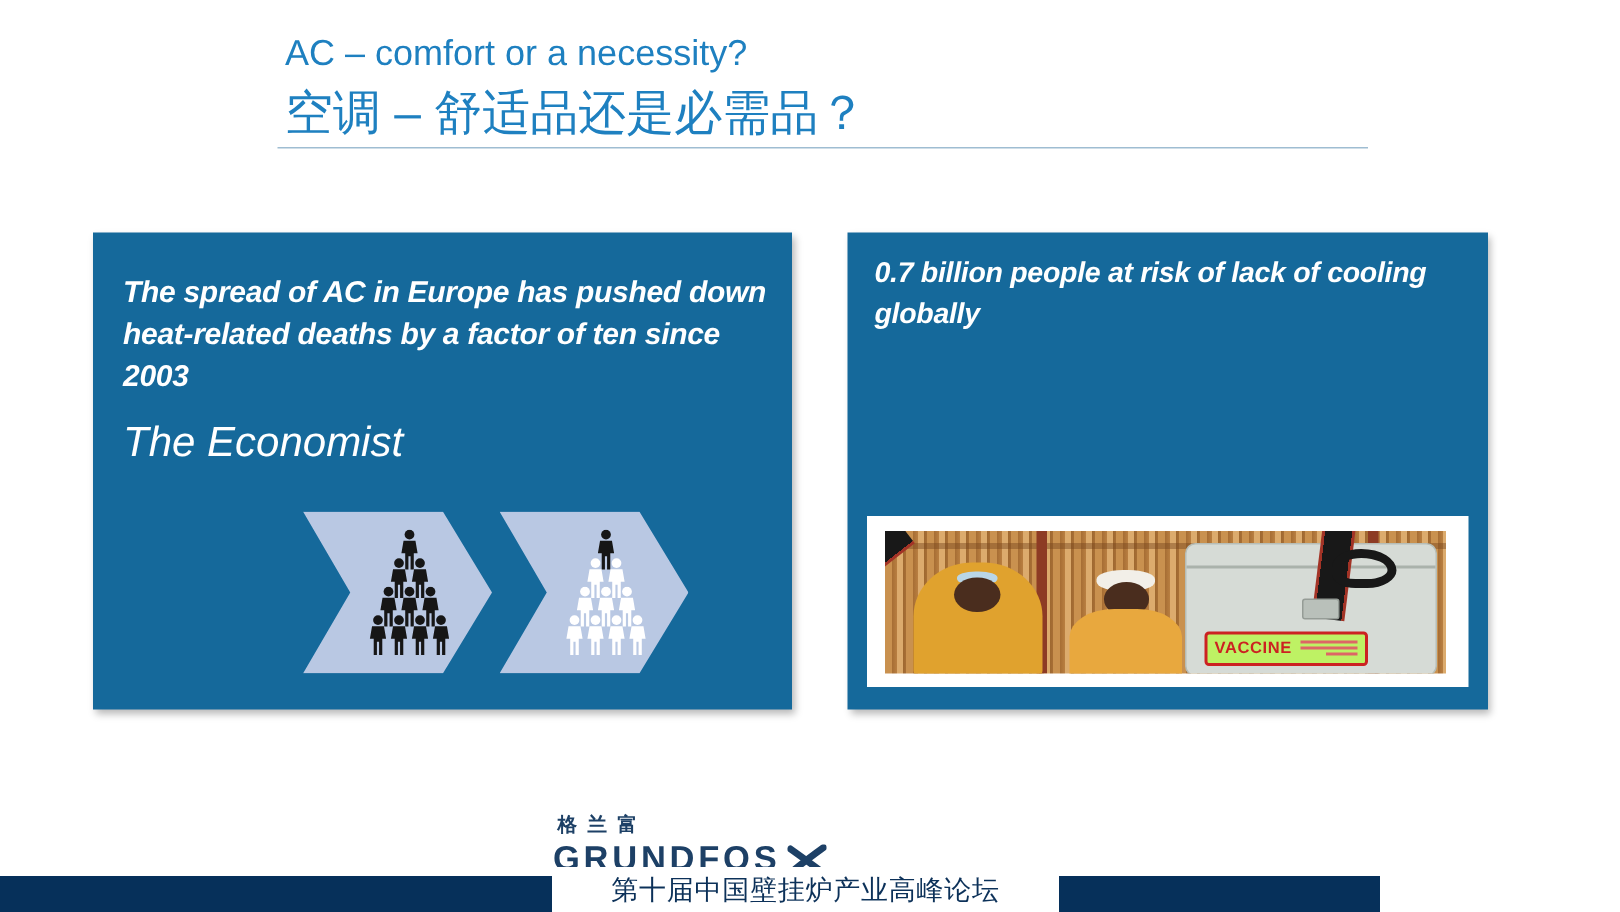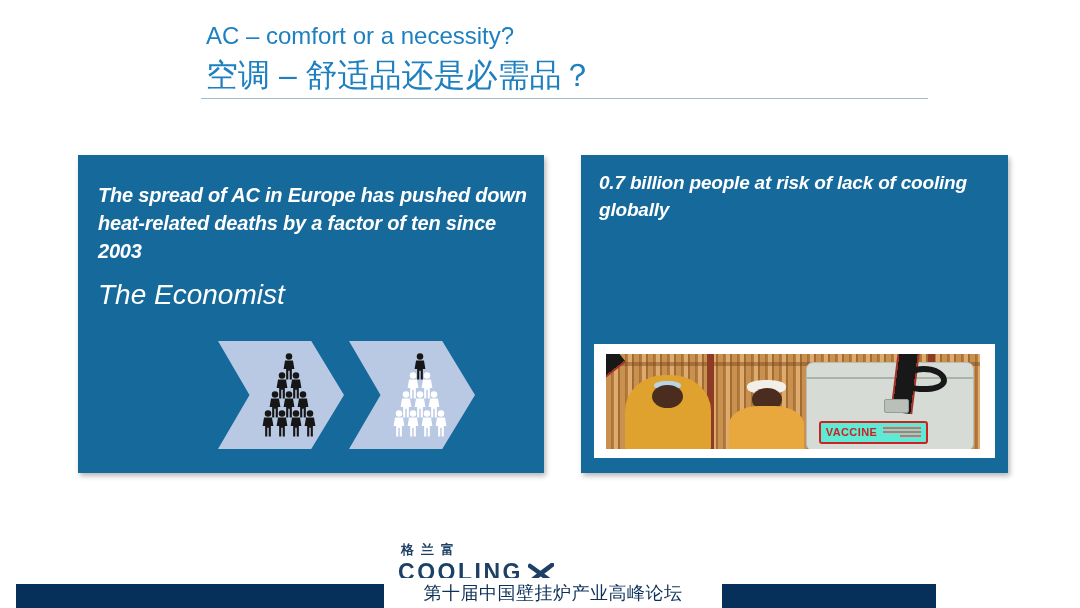--- a/index.html
+++ b/index.html
@@ -1,17 +1,17 @@
 <!DOCTYPE html>
 <html><head>
 <meta charset="utf-8">
 <style>
   html,body{margin:0;padding:0;background:#ffffff;}
   body{width:1080px;height:608px;overflow:hidden;font-family:"Liberation Sans",sans-serif;}
-  .slide{position:relative;width:920px;height:608px;background:#ffffff;margin-left:16px;}
+  .slide{position:relative;width:920px;height:608px;background:#ffffff;}
 
   
   .title-en{position:absolute;left:190px;top:22px;font-size:24px;color:#1e80c0;}
   .title-zh{position:absolute;left:190px;top:54px;font-size:32px;color:#1e80c0;}
   .title-rule{position:absolute;left:185px;top:98px;width:727px;height:1px;background:#9fbdd2;}
 
   
   .card{position:absolute;top:155px;height:318px;background:#15699b;box-shadow:2px 3px 5px rgba(0,0,0,0.28);}
   .card-left{left:62px;width:466px;}
   .card-right{left:565px;width:427px;}
@@ -62,21 +62,21 @@
   .cooler{position:absolute;right:1.5%;bottom:-2%;width:45%;height:94%;background:#d6dbd6;
           border:1px solid #b6bdb7;border-radius:7px;box-sizing:border-box;}
   .cooler-lid{position:absolute;left:0;right:0;top:17%;height:2px;background:#aab2ab;}
   .cooler-latch{position:absolute;left:46%;top:42%;width:14%;height:13%;background:#b9c0ba;
                 border:1px solid #959c96;border-radius:2px;}
   .strap{position:absolute;background:linear-gradient(90deg,#a23326 0 2px,#181818 2px calc(100% - 2px),#a23326 calc(100% - 2px));}
   .strap-1{left:52%;top:-12%;width:13%;height:70%;transform:rotate(7deg);}
   .strap-2{left:-14%;top:-28%;width:12%;height:95%;transform:rotate(52deg);}
   .strap-loop{position:absolute;left:58%;top:4%;width:26%;height:30%;border:6px solid #181818;
               border-radius:50% 60% 50% 40%;background:transparent;box-sizing:border-box;}
-  .vaccine-label{position:absolute;left:7%;bottom:7%;width:66%;height:26%;background:#5eead4;
+  .vaccine-label{position:absolute;left:7%;bottom:7%;width:66%;height:26%;background:#bef264;
                  border:2px solid #cc2222;border-radius:3px;display:flex;align-items:center;
                  padding:0 5px;box-sizing:border-box;gap:6px;}
   .vaccine-word{color:#cc2222;font-weight:bold;font-size:11px;letter-spacing:0.4px;}
   .label-lines{display:flex;flex-direction:column;gap:2px;flex:1;}
   .label-line{height:2px;background:#d66;}
   .label-line.short{width:55%;align-self:flex-end;}
 
   
   .logo{position:absolute;left:0;right:0;top:541px;display:flex;justify-content:center;}
   .logo-inner{color:#1d4066;}
@@ -239,21 +239,21 @@
         </div>
         <div class="strap strap-2"></div>
       </div>
     </div>
   </div>
 
   <div class="logo">
     <div class="logo-inner">
       <div class="logo-zh">格兰富</div>
       <div class="logo-row">
-        <span class="logo-en">COOLING</span>
+        <span class="logo-en">GRUNDFOS</span>
         <svg class="logo-x" width="26" height="21" viewBox="0 0 26 21">
           <path d="M2 3 C 9 8, 16 13, 24 19" stroke="#1d4066" stroke-width="4.6" fill="none" stroke-linecap="round"></path>
           <path d="M24 2 C 16 8, 9 13, 2 19" stroke="#1d4066" stroke-width="4.6" fill="none" stroke-linecap="round"></path>
         </svg>
       </div>
     </div>
   </div>
 
   <div class="banner-bar"></div>
   <div class="banner-box">

